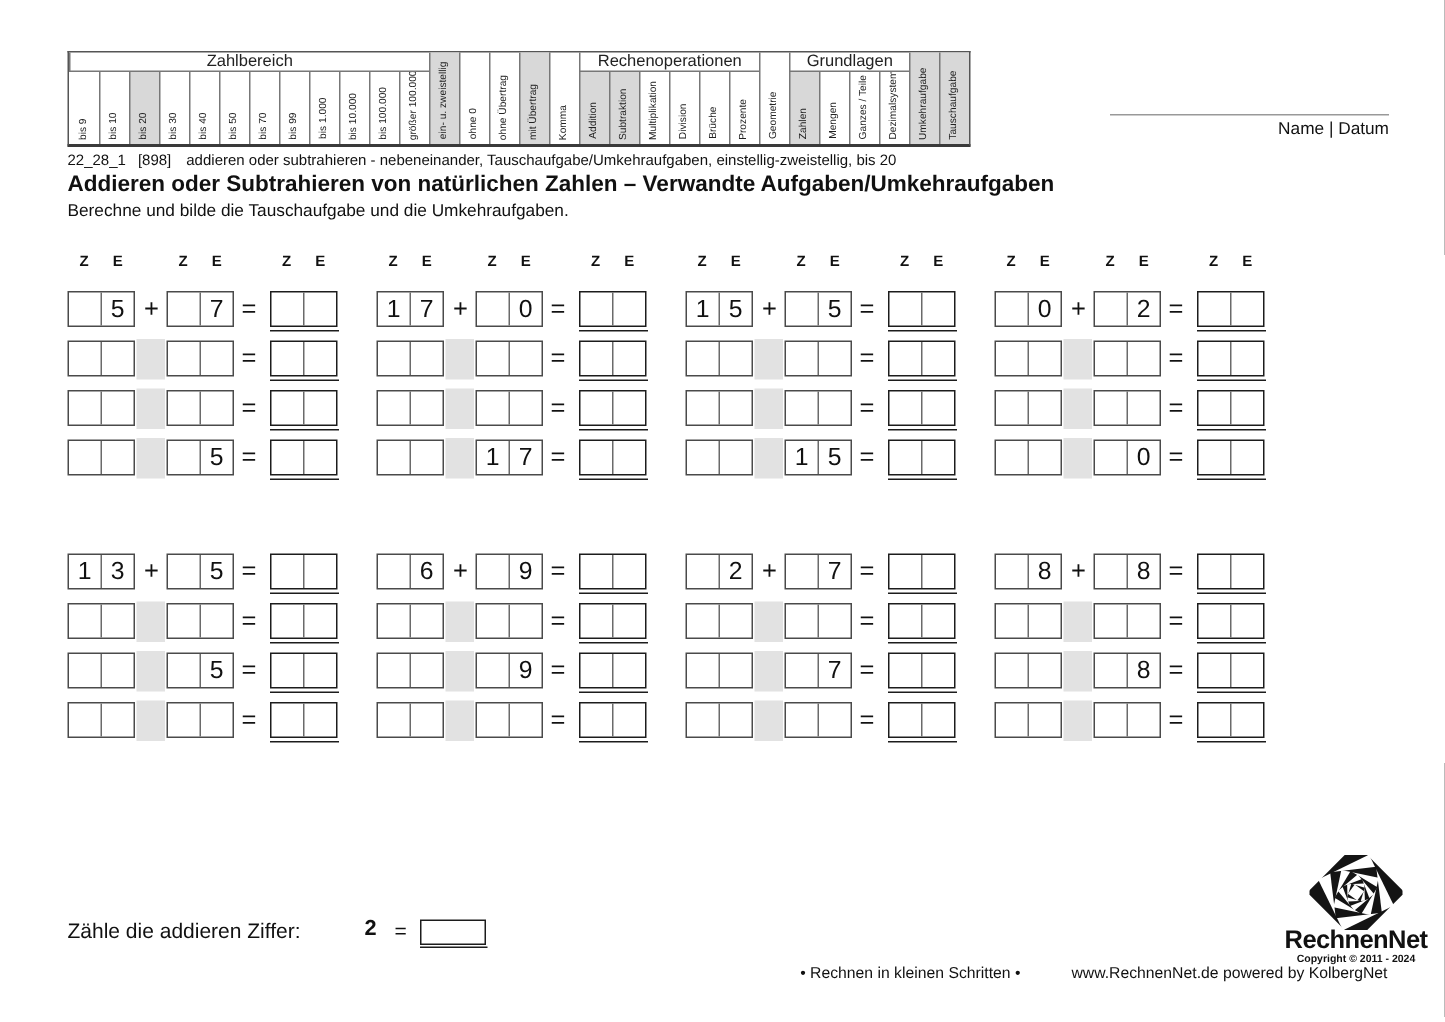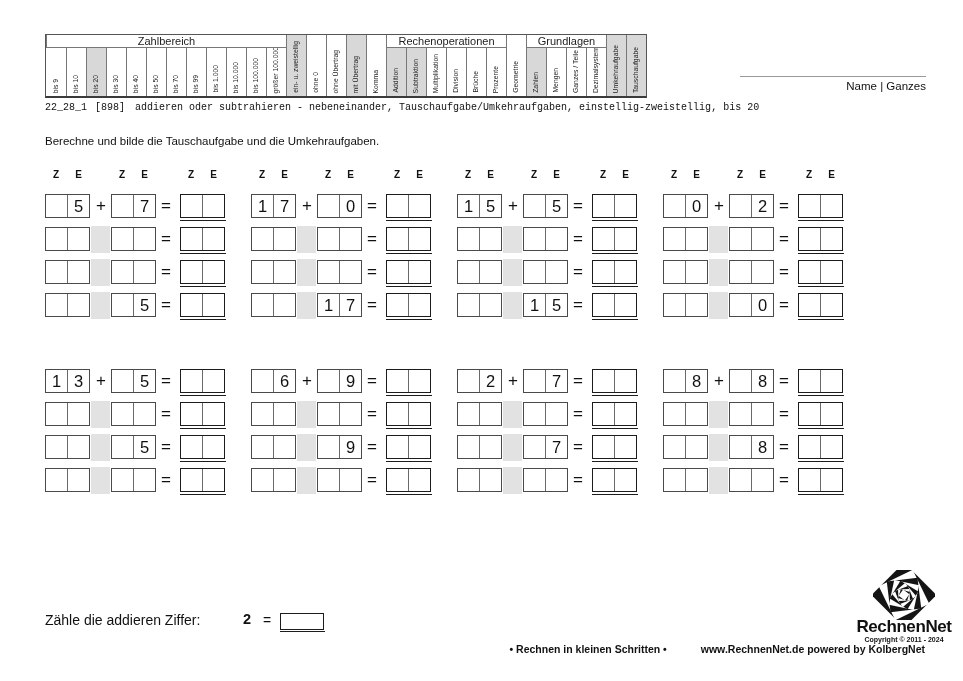--- a/index.html
+++ b/index.html
@@ -18,21 +18,21 @@
   #header-table .lcell{grid-row:2;display:flex;justify-content:center;align-items:flex-end;}
   #header-table .tcell{grid-row:1 / span 2;display:flex;justify-content:center;align-items:flex-end;}
   #header-table .vtext{writing-mode:vertical-rl;transform:rotate(180deg);
     font-size:6.8px;color:#222;white-space:nowrap;padding-top:3px;line-height:1;}
 
   
   .nd-line{position:absolute;left:740px;top:76px;width:186px;height:0;border-top:1.5px solid #999;}
   .nd-label{position:absolute;left:740px;top:80px;width:186px;text-align:right;font-size:11.5px;color:#111;}
 
   
-  .meta{position:absolute;left:45px;top:102px;font-size:10px;color:#111;white-space:nowrap;font-family:Liberation Mono, monospace;}
+  .meta{position:absolute;left:45px;top:102px;font-size:10px;color:#111;white-space:nowrap;}
   .meta .mcode{margin-right:8px;} .meta .mid{margin-right:10px;}
   .wtitle{position:absolute;left:45px;top:114px;font-size:15px;font-weight:bold;margin:0;white-space:nowrap;}
   .subtitle{position:absolute;left:45px;top:135px;font-size:11.5px;}
 
   
   #problems{position:absolute;left:0;top:0;width:963px;height:681px;}
   .pair{position:absolute;width:45px;height:24px;border:1.5px solid #4a4a4a;background:#fff;
         box-sizing:border-box;display:flex;}
   .pair .cell{flex:1;display:flex;align-items:center;justify-content:center;
         font-size:16.5px;color:#111;line-height:1;}
@@ -49,21 +49,21 @@
   
   .count-label{position:absolute;left:45px;top:612px;font-size:14px;}
   .count-digit{position:absolute;left:243px;top:611px;font-size:14.5px;font-weight:bold;}
   .count-eq{position:absolute;left:263px;top:612px;font-size:14px;}
   .count-box{position:absolute;left:280px;top:613px;width:44px;height:17px;
         border:1.5px solid #1c1c1c;background:#fff;box-sizing:border-box;}
   .count-box::after{content:"";position:absolute;left:-1.5px;right:-1.5px;top:calc(100% + 1.5px);height:1.5px;background:#1c1c1c;}
 
   
   .footer-left{position:absolute;left:45px;top:641px;font-size:8.6px;color:#111;}
-  .footer-right{position:absolute;right:38px;top:643px;font-size:10.5px;color:#111;white-space:nowrap;font-weight:bold;}
+  .footer-right{position:absolute;right:38px;top:643px;font-size:10.5px;color:#111;white-space:nowrap;}
   .footer-right .motto{margin-right:34px;}
 
   
   .logo{position:absolute;left:845px;top:570px;width:118px;text-align:center;}
   .logo svg{display:block;margin:0 auto;}
   .logo-name{font-size:17px;font-weight:bold;letter-spacing:-0.4px;color:#111;margin-top:-2px;line-height:1;}
   .logo-copy{font-size:7px;font-weight:bold;color:#111;margin-top:1px;line-height:1;}
 </style>
 </head>
 <body>
@@ -160,25 +160,26 @@
       </div>
       <div class="hcell tcell" style="grid-column: 29; background: rgb(216, 216, 216);">
         <span class="vtext">Umkehraufgabe</span>
       </div>
       <div class="hcell tcell" style="grid-column: 30; background: rgb(216, 216, 216);">
         <span class="vtext">Tauschaufgabe</span>
       </div>
     </div>
 
   <div class="nd-line"></div>
-  <div class="nd-label">Name | Ganzes</div>
+  <div class="nd-label">Name | Datum</div>
 
   <div class="meta">
     <span class="mcode">22_28_1</span><span class="mid">[898]</span><span>addieren oder subtrahieren - nebeneinander, Tauschaufgabe/Umkehraufgaben, einstellig-zweistellig, bis 20</span>
   </div>
+  <h1 class="wtitle">Addieren oder Subtrahieren von natürlichen Zahlen – Verwandte Aufgaben/Umkehraufgaben</h1>
   <div class="subtitle">Berechne und bilde die Tauschaufgabe und die Umkehraufgaben.</div>
 
   <div id="problems">
       <div class="ze" style="left: 45px; top: 169px;">
         <span>Z</span>
         <span>E</span>
       </div>
       <div class="ze" style="left: 111px; top: 169px;">
         <span>Z</span>
         <span>E</span>

